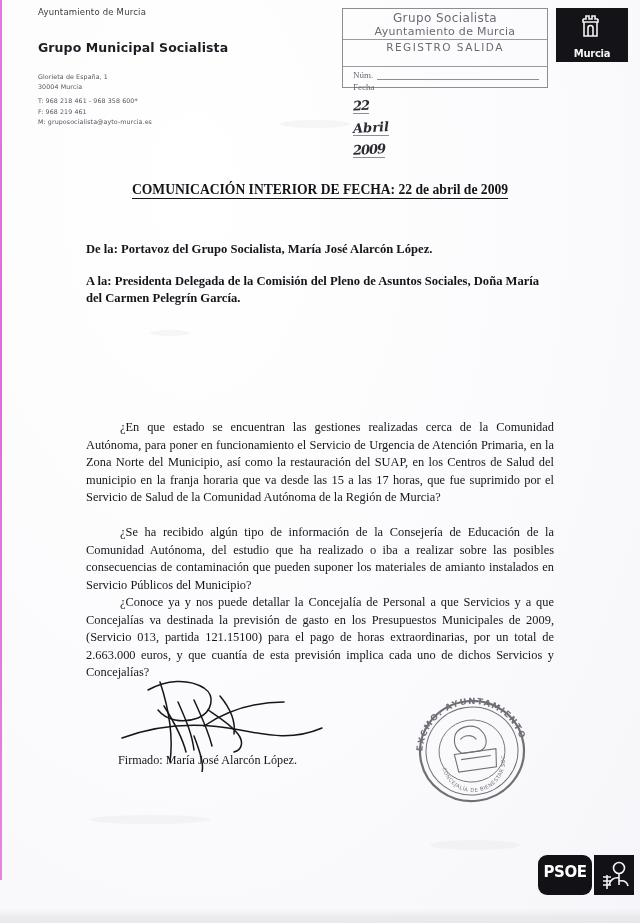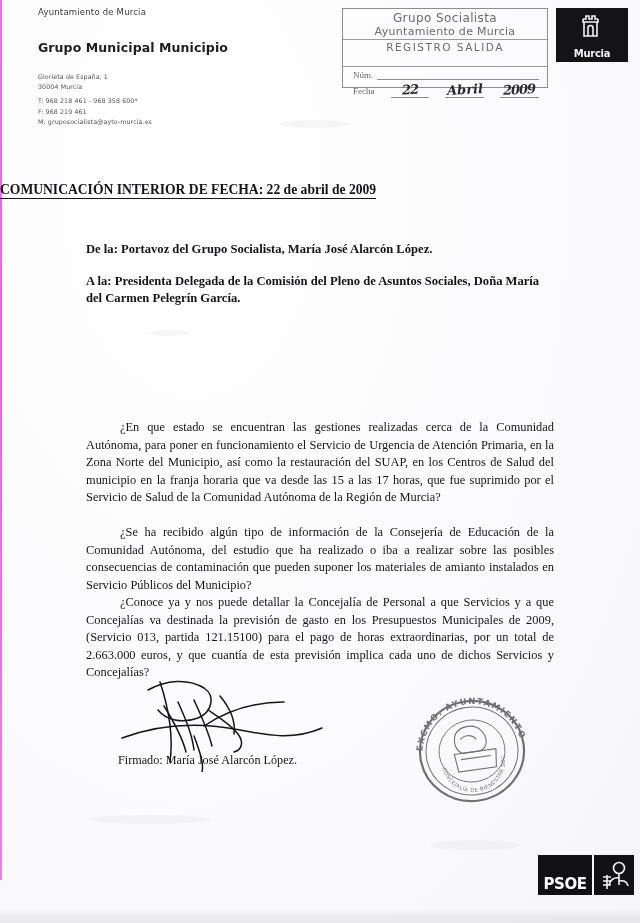--- a/index.html
+++ b/index.html
@@ -120,21 +120,22 @@
     color: #66666f;
   }
   .stamp-row .rule {
     flex: 1;
     border-bottom: 1px solid #8d8d96;
     height: 9px;
   }
   .stamp-row.fecha {
     padding-top: 2px;
     align-items: baseline;
-    gap: 16px;
+    gap: 6px;
+    flex-direction: column;
   }
   .hand {
     font-family: "DejaVu Serif", serif;
     font-style: italic;
     font-weight: 700;
     font-size: 13px;
     color: #2b2b33;
     transform: rotate(-3deg);
     display: inline-block;
   }
@@ -175,20 +176,21 @@
     letter-spacing: -.3px;
     color: #f4f4f6;
   }
 
   
   .doc-title {
     position: absolute;
     left: 0;
     right: 0;
     top: 182px;
+    text-align: center;
     font-size: 13.6px;
     font-weight: 700;
     color: #14141a;
   }
   .doc-title span {
     border-bottom: 1.4px solid #14141a;
     padding-bottom: 1px;
   }
   .addr {
     position: absolute;
@@ -256,22 +258,23 @@
     height: 40px;
     background: #121216;
     color: #fff;
     font-family: "DejaVu Sans", sans-serif;
     font-weight: 700;
     font-size: 15px;
     letter-spacing: -.5px;
     display: flex;
     align-items: flex-end;
     justify-content: center;
-    padding-bottom: 2px;
+    padding-bottom: 14px;
     box-sizing: border-box;
+    border-radius: 9px;
   }
   .psoe-mark {
     width: 40px;
     height: 40px;
     background: #121216;
     position: relative;
   }
 </style>
 </head>
 <body>
@@ -279,21 +282,21 @@
 <div class="page">
 
   <div class="edge-line"></div>
 
   <div class="paper-fleck" style="left:280px;top:120px;width:70px;height:8px;"></div>
   <div class="paper-fleck" style="left:150px;top:330px;width:40px;height:6px;"></div>
   <div class="paper-fleck" style="left:430px;top:840px;width:90px;height:10px;"></div>
   <div class="paper-fleck" style="left:90px;top:815px;width:120px;height:9px;"></div>
 
   <div class="lh-org">Ayuntamiento de Murcia</div>
-  <div class="lh-group">Grupo Municipal Municipio</div>
+  <div class="lh-group">Grupo Municipal Socialista</div>
 
   <div class="lh-contact">
     <div>Glorieta de España, 1</div>
     <div>30004 Murcia</div>
     <span class="gap"></span>
     <div>T:  968 218 461 - 968 358 600*</div>
     <div>F:  968 219 461</div>
     <div>M: gruposocialista@ayto-murcia.es</div>
   </div>
 

